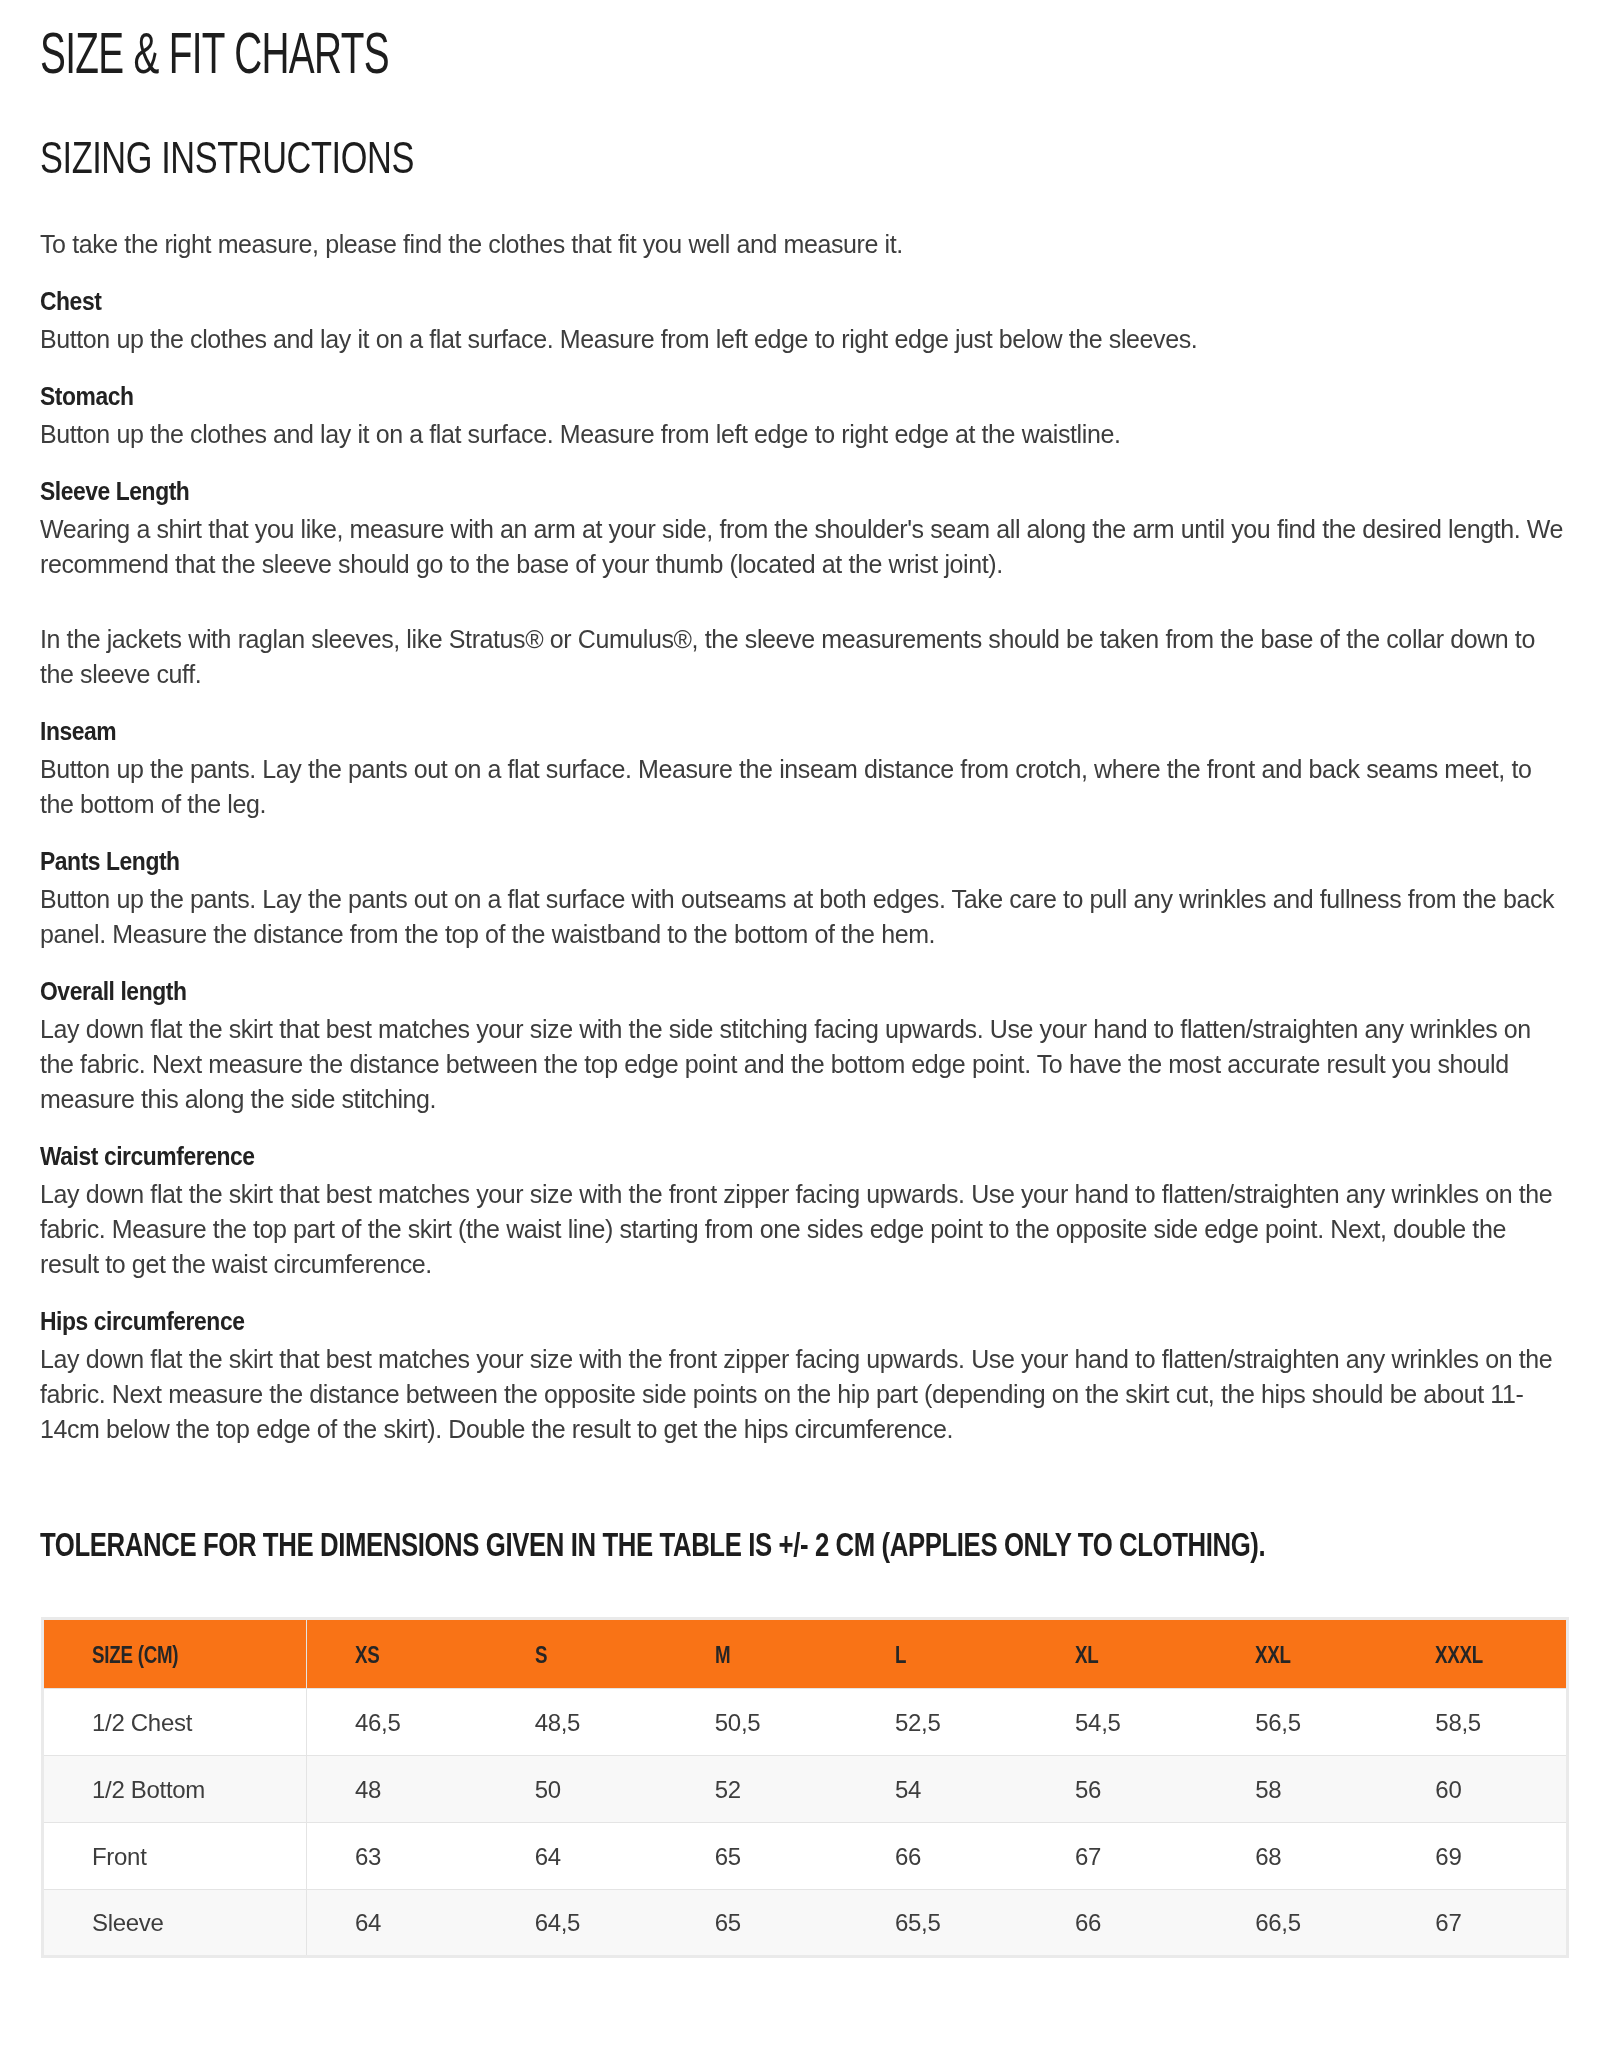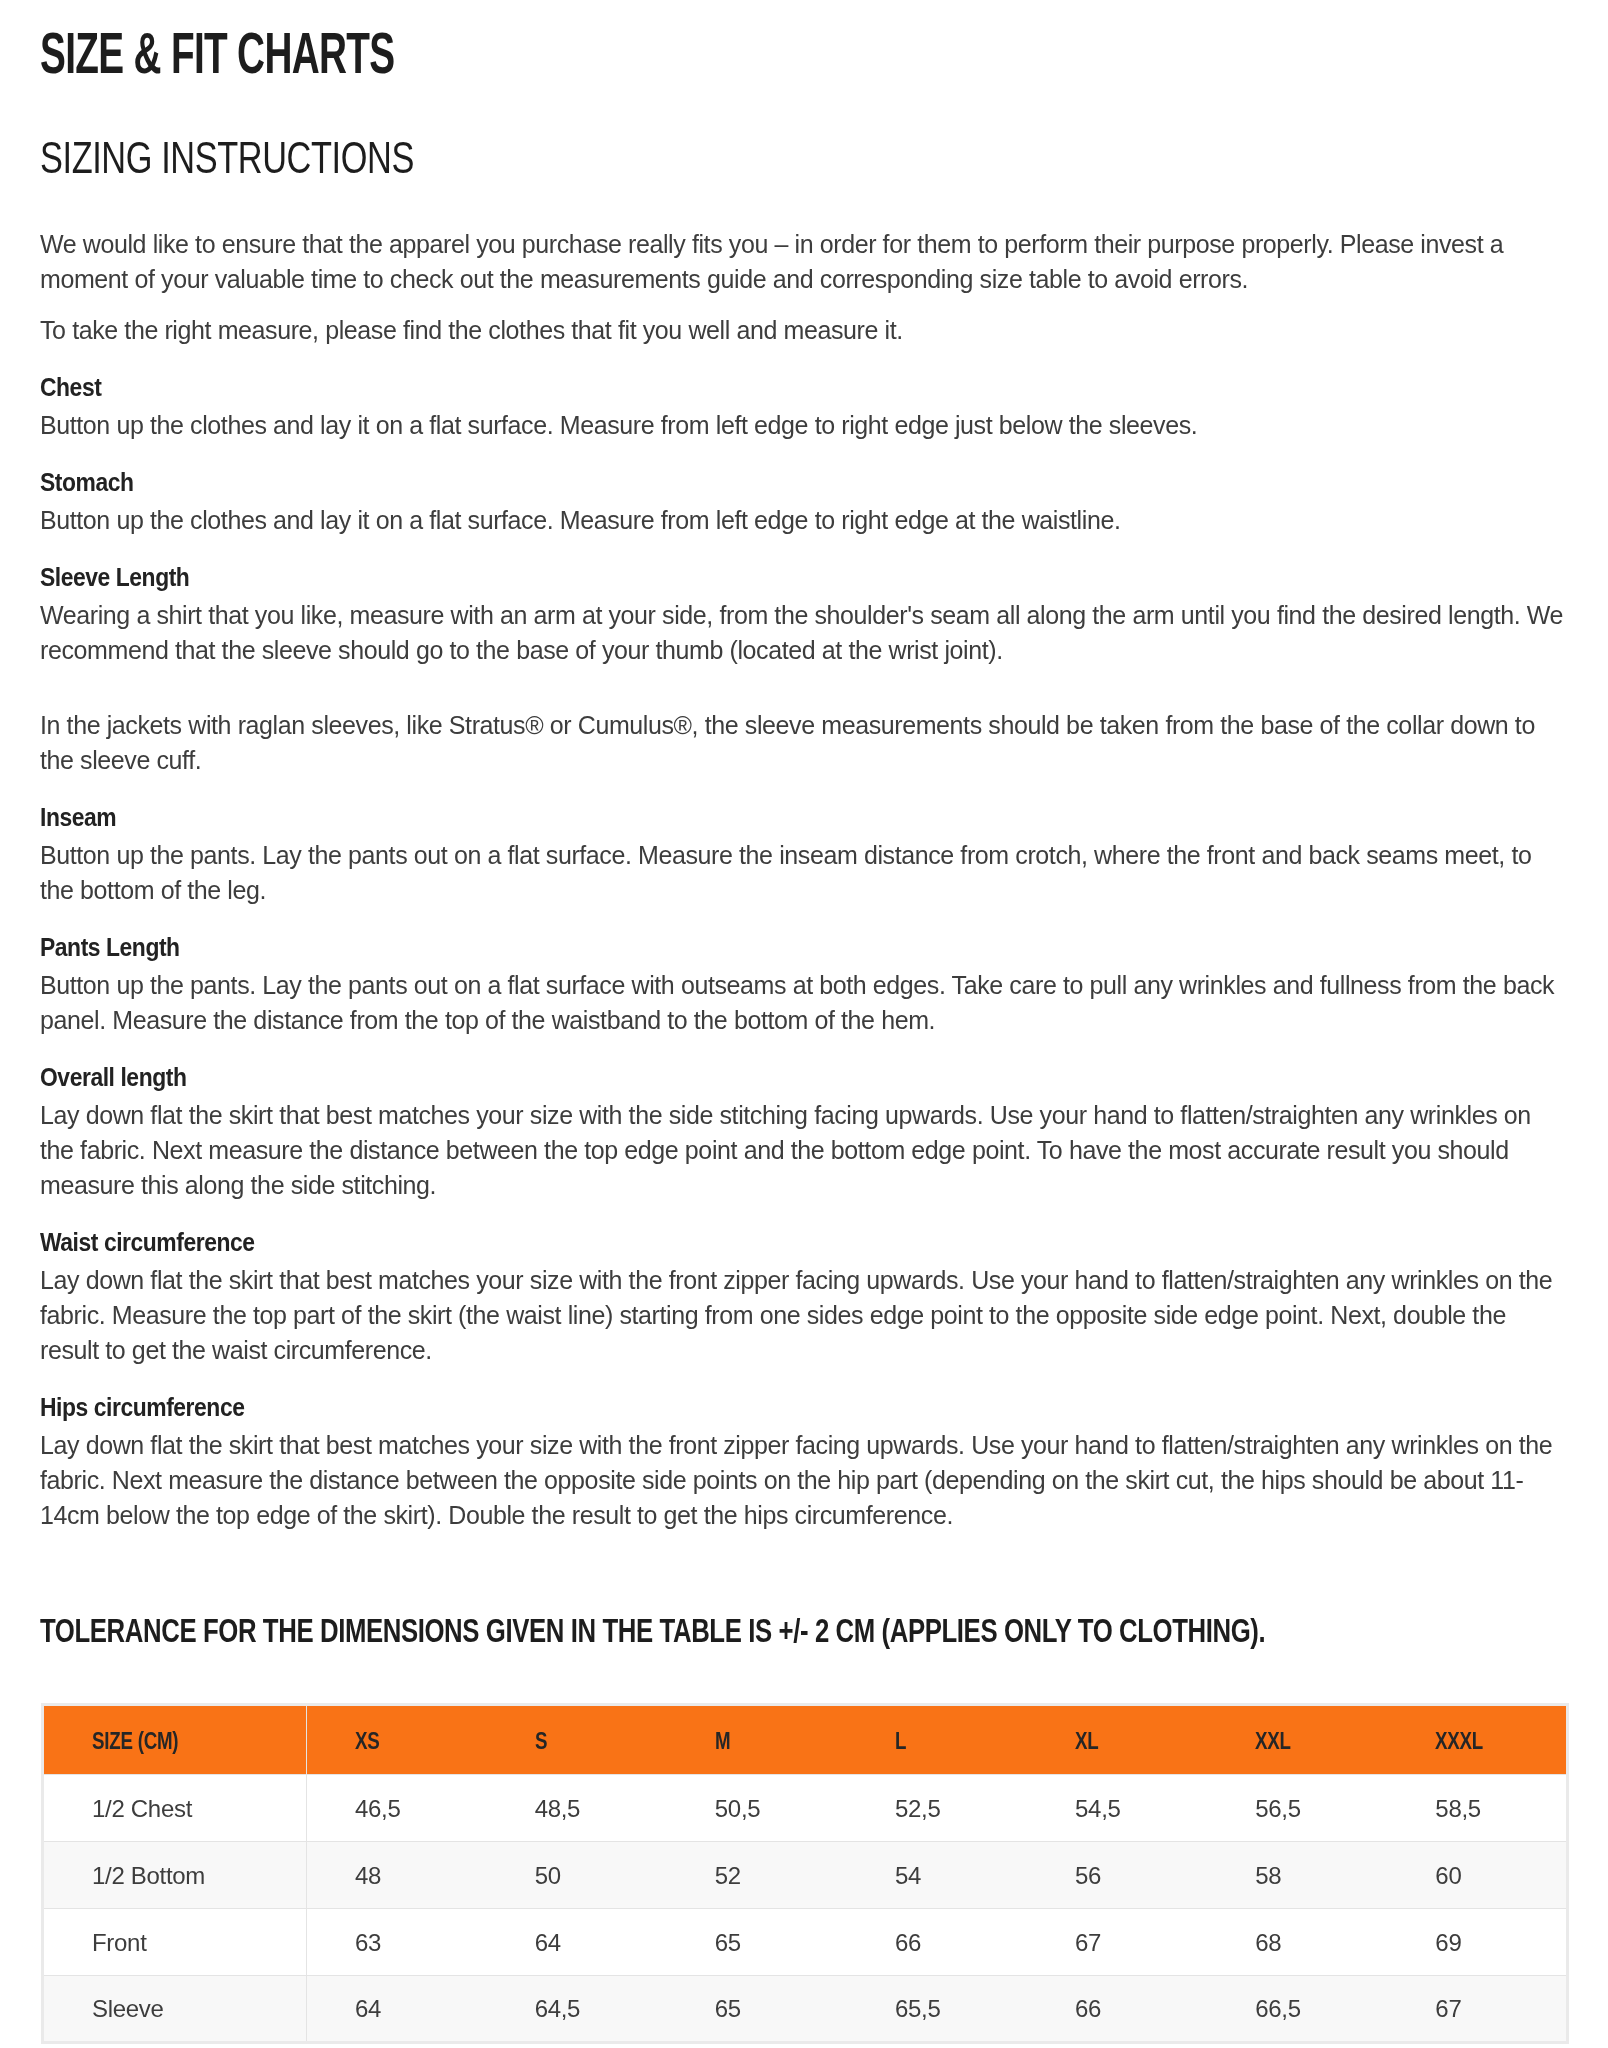--- a/index.html
+++ b/index.html
@@ -20,21 +20,21 @@
 
   
   .cx    { display: inline-block; transform: scaleX(0.68); transform-origin: 0 60%; white-space: nowrap; letter-spacing: -1px; }
   .cx80  { display: inline-block; transform: scaleX(0.78); transform-origin: 0 60%; white-space: nowrap; letter-spacing: -0.5px; }
   .cx88  { display: inline-block; transform: scaleX(0.88); transform-origin: 0 60%; white-space: nowrap; letter-spacing: -0.5px; }
 
   h1.page-title {
     margin: 0 0 55px 0;
     font-size: 57px;
     line-height: 62px;
-    font-weight: bold;
+    font-weight: normal;
     color: #1d1d1d;
   }
   h2.sizing-heading {
     margin: 0 0 50px 0;
     font-size: 44px;
     line-height: 38px;
     font-weight: normal;
     color: #1d1d1d;
   }
   h2.tolerance-heading {
@@ -89,21 +89,20 @@
 </style>
 </head>
 <body>
 
 <div class="page">
 
   <h1 class="page-title"><span class="cx">SIZE &amp; FIT CHARTS</span></h1>
 
   <h2 class="sizing-heading"><span class="cx80">SIZING INSTRUCTIONS</span></h2>
 
-  <p>We would like to ensure that the apparel you purchase really fits you – in order for them to perform their purpose properly. Please invest a moment of your valuable time to check out the measurements guide and corresponding size table to avoid errors.</p>
   <p>To take the right measure, please find the clothes that fit you well and measure it.</p>
 
   <div id="measure-sections">
   <div class="m-section">
     <h3><span class="cx88 label-text">Chest</span></h3>
     <div class="sec-body">
           <p>Button up the clothes and lay it on a flat surface. Measure from left edge to right edge just below the sleeves.</p>
         </div>
   </div>
 

